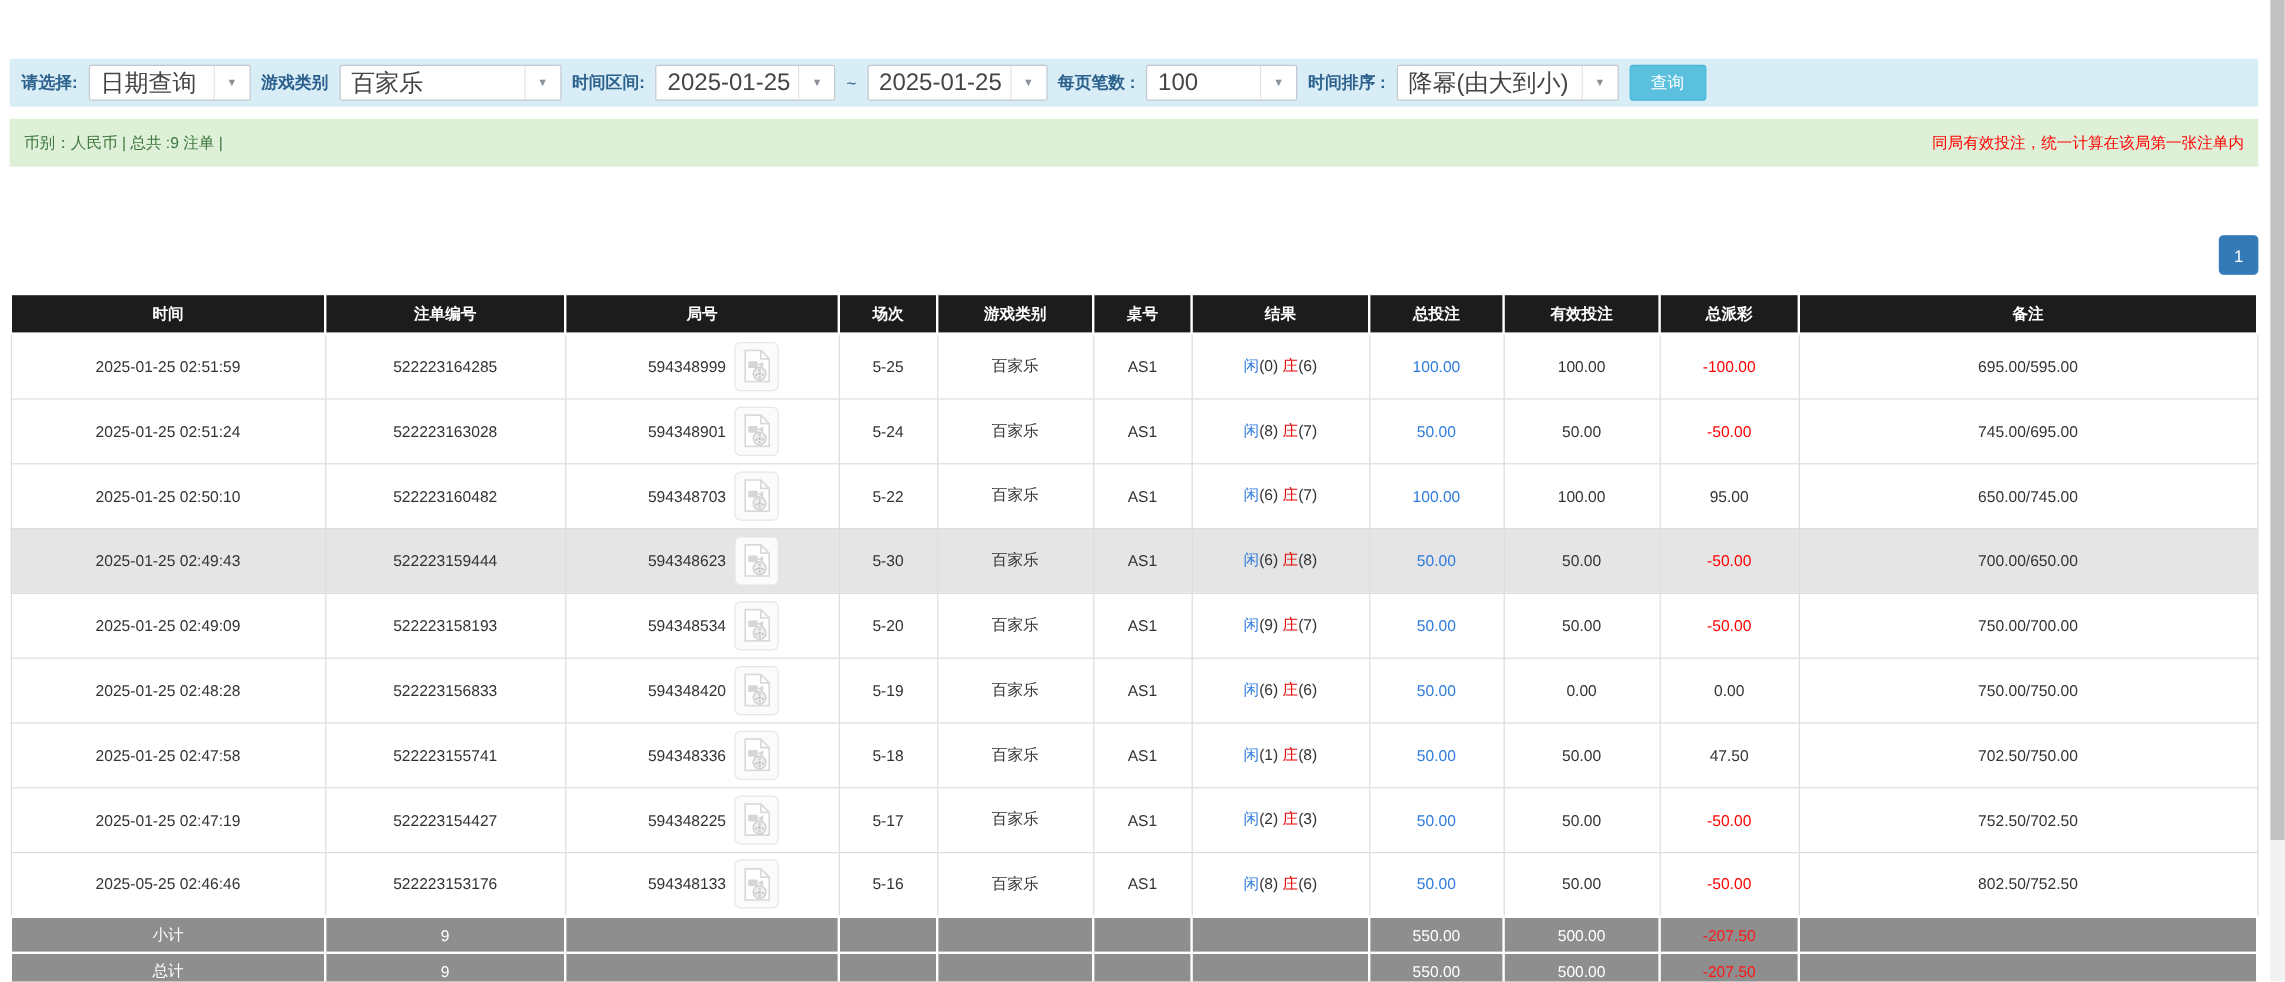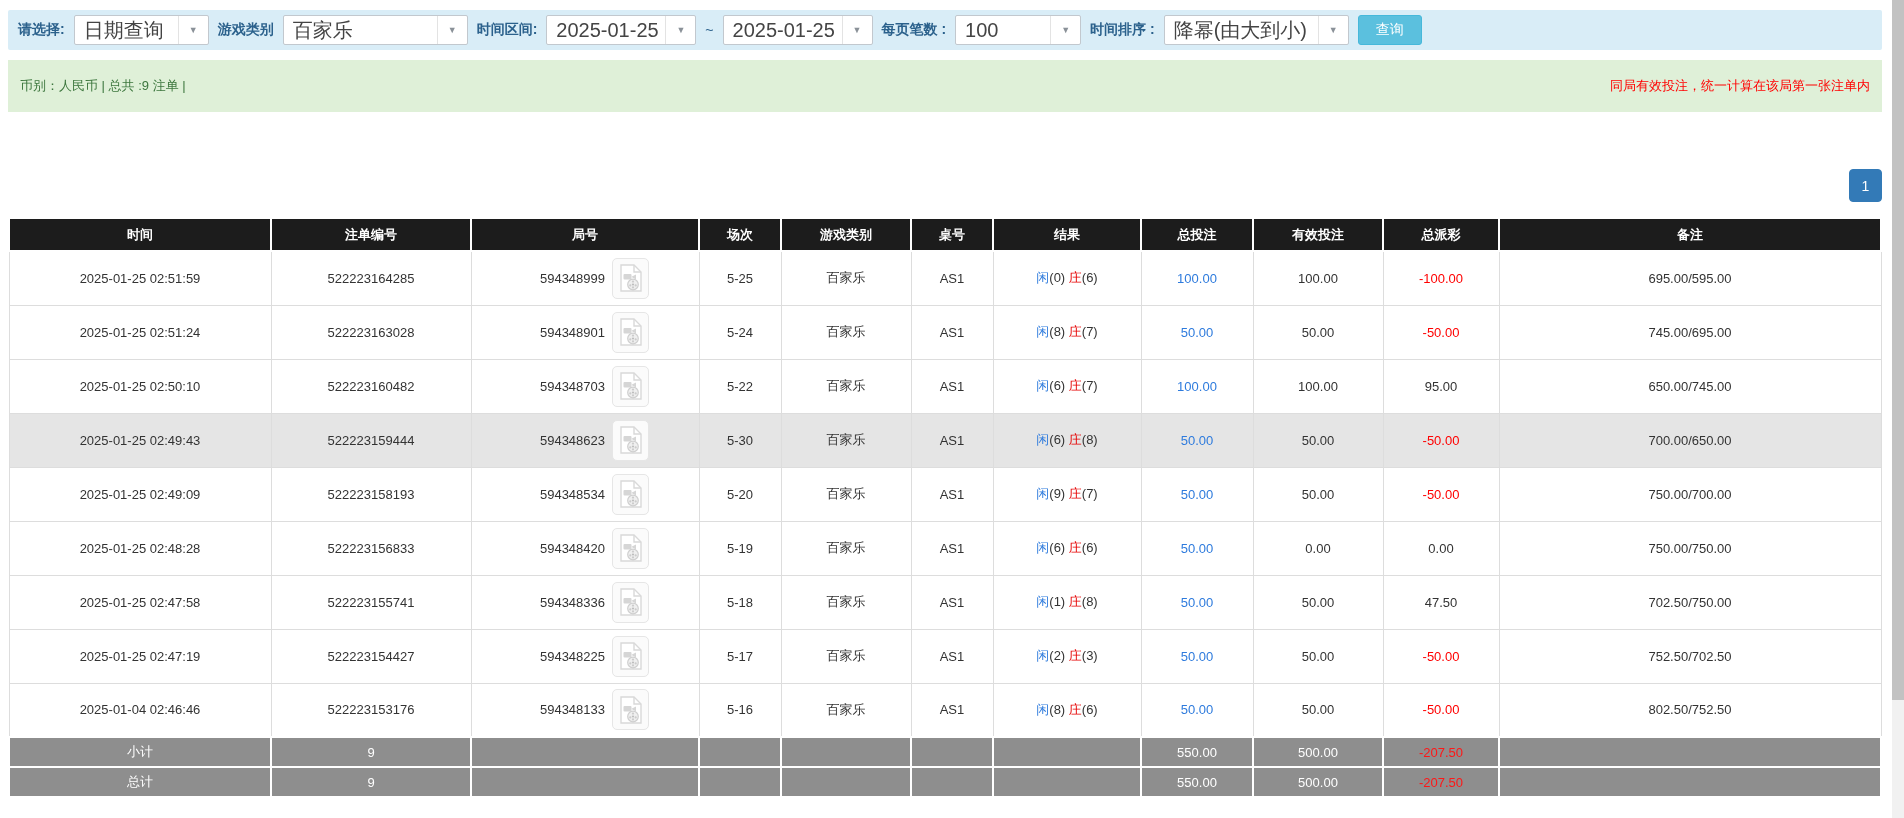--- a/index.html
+++ b/index.html
@@ -6,40 +6,40 @@
   html,body { margin:0; padding:0; }
   body {
     width:1904px; height:818px; position:relative; overflow:hidden;
     background:#fff; font-family:"Liberation Sans","DejaVu Sans",sans-serif; color:#333;
   }
   .page { position:absolute; left:8px; top:10px; width:1874px; }
 
   
   .filter-bar {
     height:40px; background:#d9edf7; border-radius:2px;
-    display:flex; align-items:center; gap:9px; padding:0 10px;
+    display:flex; align-items:center; gap:9px; padding:0 10px;margin-top:39px;
   }
   .flabel { font-weight:bold; color:#2b618c; font-size:14px; white-space:nowrap; }
   .tilde { color:#2b618c; font-size:14px; }
   .combo {
     display:flex; align-items:stretch; height:30px; background:#fff;
     border:1px solid #c2c8ce; border-radius:2px;
   }
   .combo .val { flex:1; display:flex; align-items:center; padding:0 9px; font-size:20px; color:#444; white-space:nowrap; overflow:hidden; }
   .combo .arrow { width:30px; border-left:1px solid #e3e3e3; display:flex; align-items:center; justify-content:center; color:#8a9198; font-size:9px; }
   .w135{width:135px}.w185{width:185px}.w150{width:150px}.w110{width:126px}
   .search-btn {
     height:30px; padding:0 17px; background:#5bc0de; border:1px solid #46b8da;
     color:#fff; font-size:14px; border-radius:3px; cursor:pointer;
     font-family:inherit;
   }
 
   
   .info-bar {
-    margin-top:10px; height:52px; background:#dff0d8;
+    margin-top:10px; height:40px; background:#dff0d8;
     display:flex; align-items:center; justify-content:space-between; padding:0 12px;
   }
   .info-left { color:#3c763d; font-size:13px; }
   .info-right { color:#f00; font-size:13px; }
 
   
   .pagi-row { margin-top:57px; display:flex; justify-content:flex-end; }
   .page-btn {
     min-width:33px; height:33px; background:#337ab7; border:1px solid #337ab7;
     color:#fff; font-size:14px; border-radius:4px;
@@ -423,21 +423,21 @@
     <td>
       <span class="blue">闲</span><span>(2)</span>
       <span class="red">庄</span><span>(3)</span>
     </td>
     <td class="blue">50.00</td>
     <td>50.00</td>
     <td class="neg">-50.00</td>
     <td>752.50/702.50</td>
   </tr>
         <tr>
-    <td>2025-01-04 02:46:46</td>
+    <td>2025-05-25 02:46:46</td>
     <td>522223153176</td>
     <td>
       <span class="round-cell">
         <span>594348133</span>
         <span class="video-btn">
           <svg width="24" height="28" viewBox="0 0 24 28" aria-hidden="true">
             <path d="M2 1 h13 l7 7 v19 h-20 z" fill="#ffffff" stroke="#d9d9d9" stroke-width="1.4"></path>
             <path d="M15 1 v7 h7" fill="none" stroke="#d9d9d9" stroke-width="1.4"></path>
             <rect x="4.5" y="10" width="8" height="5.6" rx="1" fill="#d6d6d6"></rect>
             <path d="M12.5 12.8 l4.5 -2.4 v5 l-4.5 -2.4 z" fill="#d6d6d6"></path>

